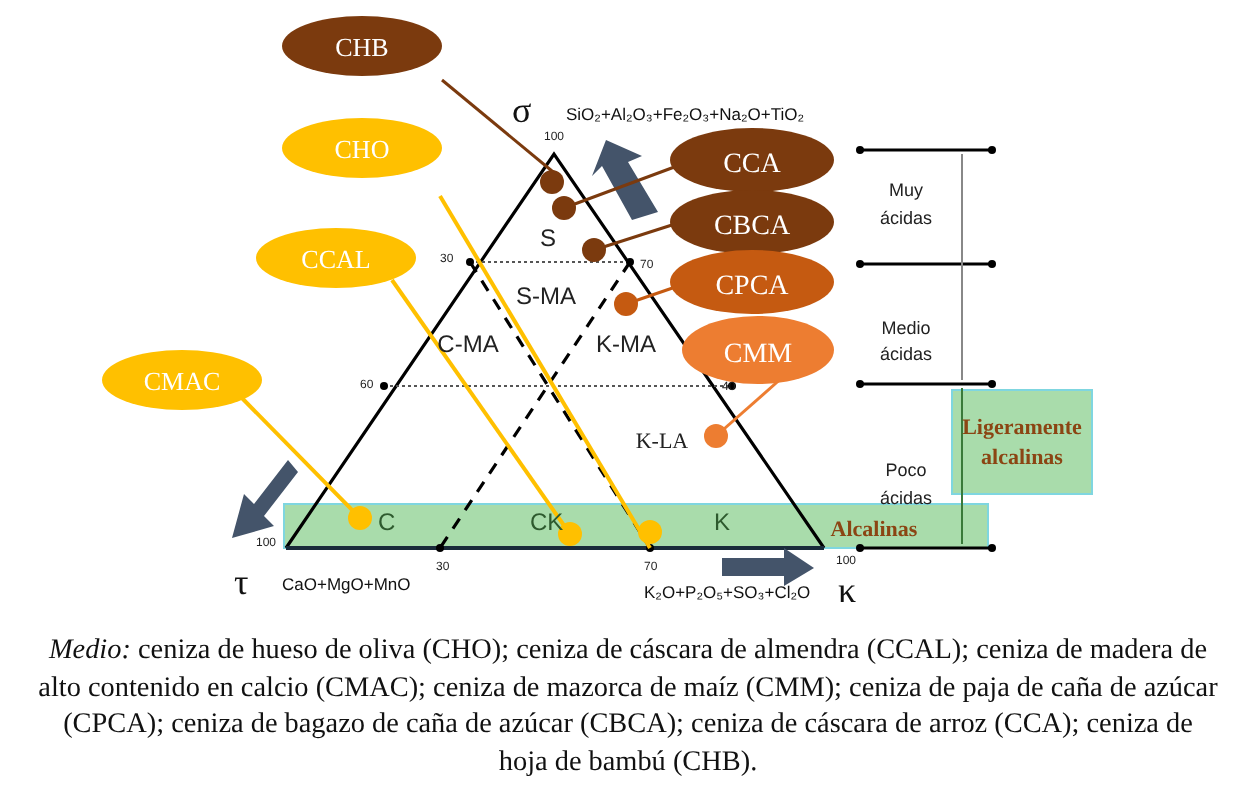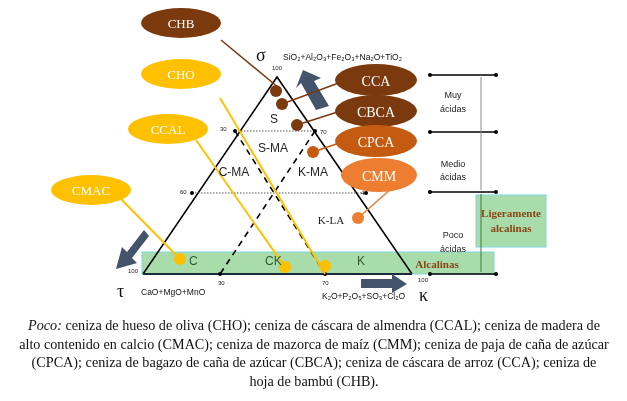--- a/index.html
+++ b/index.html
@@ -142,13 +142,13 @@
   <text class="sans" x="322" y="285" font-size="6" fill="#222">70</text>
 
   <text class="serif" x="256" y="61" font-size="18" fill="#111">σ</text>
   <text class="sans" x="283" y="60" font-size="8.5" fill="#111">SiO₂+Al₂O₃+Fe₂O₃+Na₂O+TiO₂</text>
   <text class="serif" x="117" y="297" font-size="18" fill="#111">τ</text>
   <text class="sans" x="141" y="295" font-size="8.5" fill="#111">CaO+MgO+MnO</text>
   <text class="serif" x="419" y="301" font-size="18" fill="#111">κ</text>
   <text class="sans" x="322" y="299" font-size="8.5" fill="#111">K₂O+P₂O₅+SO₃+Cl₂O</text>
 </svg>
 
-<div id="caption"><i>Poco:</i><span> ceniza de hueso de oliva (CHO); ceniza de cáscara de almendra (CCAL); ceniza de madera de alto contenido en calcio (CMAC); ceniza de mazorca de maíz (CMM); ceniza de paja de caña de azúcar (CPCA); ceniza de bagazo de caña de azúcar (CBCA); ceniza de cáscara de arroz (CCA); ceniza de hoja de bambú (CHB).</span></div>
+<div id="caption"><i>Medio:</i><span> ceniza de hueso de oliva (CHO); ceniza de cáscara de almendra (CCAL); ceniza de madera de alto contenido en calcio (CMAC); ceniza de mazorca de maíz (CMM); ceniza de paja de caña de azúcar (CPCA); ceniza de bagazo de caña de azúcar (CBCA); ceniza de cáscara de arroz (CCA); ceniza de hoja de bambú (CHB).</span></div>
 
 </body></html>

